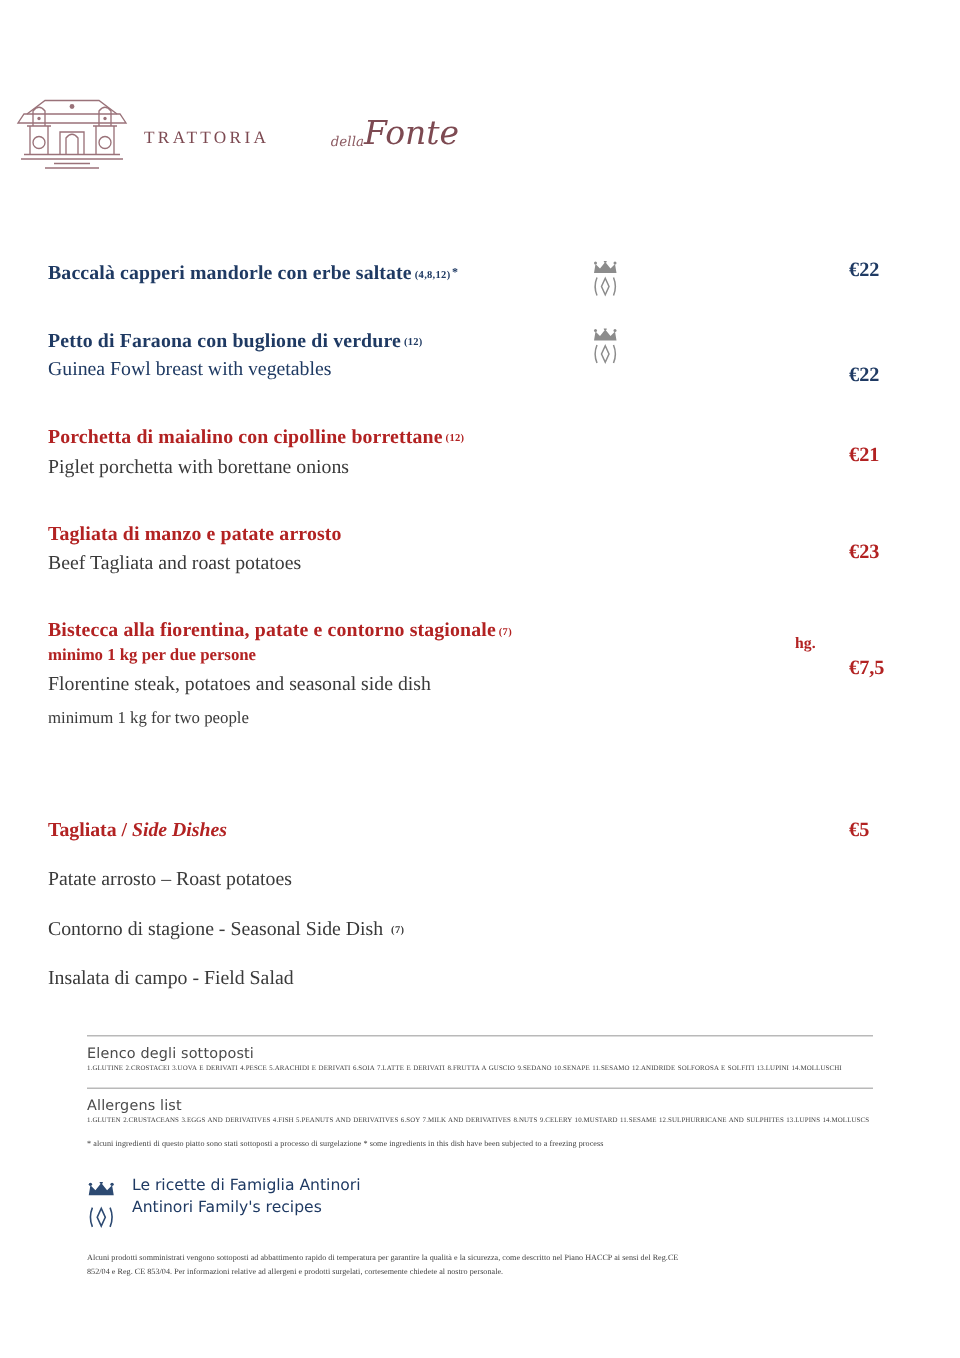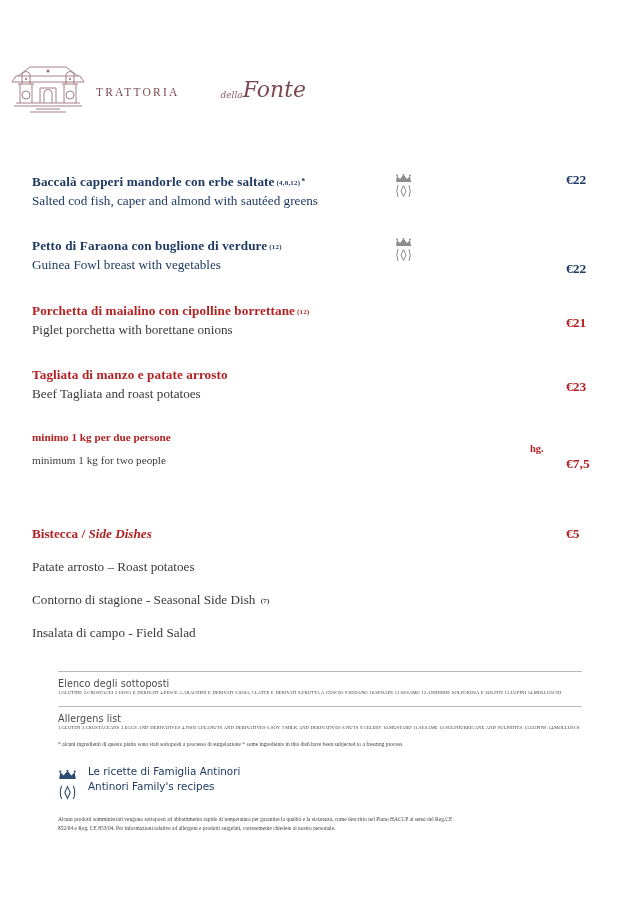--- a/index.html
+++ b/index.html
@@ -220,21 +220,20 @@
 </div>
 
 <div class="menu">
 
   <div class="gap-a"></div>
   <div class="dish">
     <div class="dish-texts">
       <div class="dish-title blue">
         <span>Baccalà capperi mandorle con erbe saltate</span><span class="allerg">(4,8,12)</span><span class="star">*</span>
       </div>
-      <div class="dish-sub blue">Salted cod fish, caper and almond with sautéed greens</div>
     </div>
     <div class="crest">
       <svg width="17" height="9" viewBox="0 0 17 9">
           <path d="M1 8 L2 2 L5 5 L8.5 0.6 L12 5 L15 2 L16 8 Z" fill="#8c8c8c"></path>
           <circle cx="2" cy="1.4" r="1" fill="#8c8c8c"></circle>
           <circle cx="8.5" cy="0.2" r="1" fill="#8c8c8c"></circle>
           <circle cx="15" cy="1.4" r="1" fill="#8c8c8c"></circle>
         </svg>
       <svg width="17" height="14" viewBox="0 0 17 14" style="margin-top:1px">
           <path d="M3 1 Q0.5 7 3 13" stroke="#8c8c8c" stroke-width="1" fill="none"></path>
@@ -296,34 +295,38 @@
       <div class="dish-sub grey">Beef Tagliata and roast potatoes</div>
     </div>
     <div class="price-col">
       <span class="price-val red" style="top:14px">€23</span>
     </div>
   </div>
 
   <div class="gap-a"></div>
   <div class="dish">
     <div class="dish-texts">
+      <div class="dish-title red">
+        <span>Bistecca alla fiorentina, patate e contorno stagionale</span><span class="allerg">(7)</span>
+      </div>
       <div class="dish-note-it red">minimo 1 kg per due persone</div>
+      <div class="dish-sub grey">Florentine steak, potatoes and seasonal side dish</div>
       <div class="dish-note-en" style="margin-top:6px">minimum 1 kg for two people</div>
     </div>
     <div class="price-col">
       <span class="price-unit red" style="top:14px">hg.</span>
       <span class="price-val red" style="top:27px">€7,5</span>
     </div>
   </div>
 
   <div style="height:56px"></div>
   <div class="dish">
     <div class="dish-texts">
       <div class="contorni-head">
-        <span>Bistecca</span><span> / </span><span class="it">Side Dishes</span>
+        <span>Tagliata</span><span> / </span><span class="it">Side Dishes</span>
       </div>
       <div class="contorni-row">
         <span>Patate arrosto – Roast potatoes</span>
       </div>
       <div class="contorni-row">
         <span>Contorno di stagione - Seasonal Side Dish </span><span class="allerg">(7)</span>
       </div>
       <div class="contorni-row">
         <span>Insalata di campo - Field Salad</span>
       </div>

